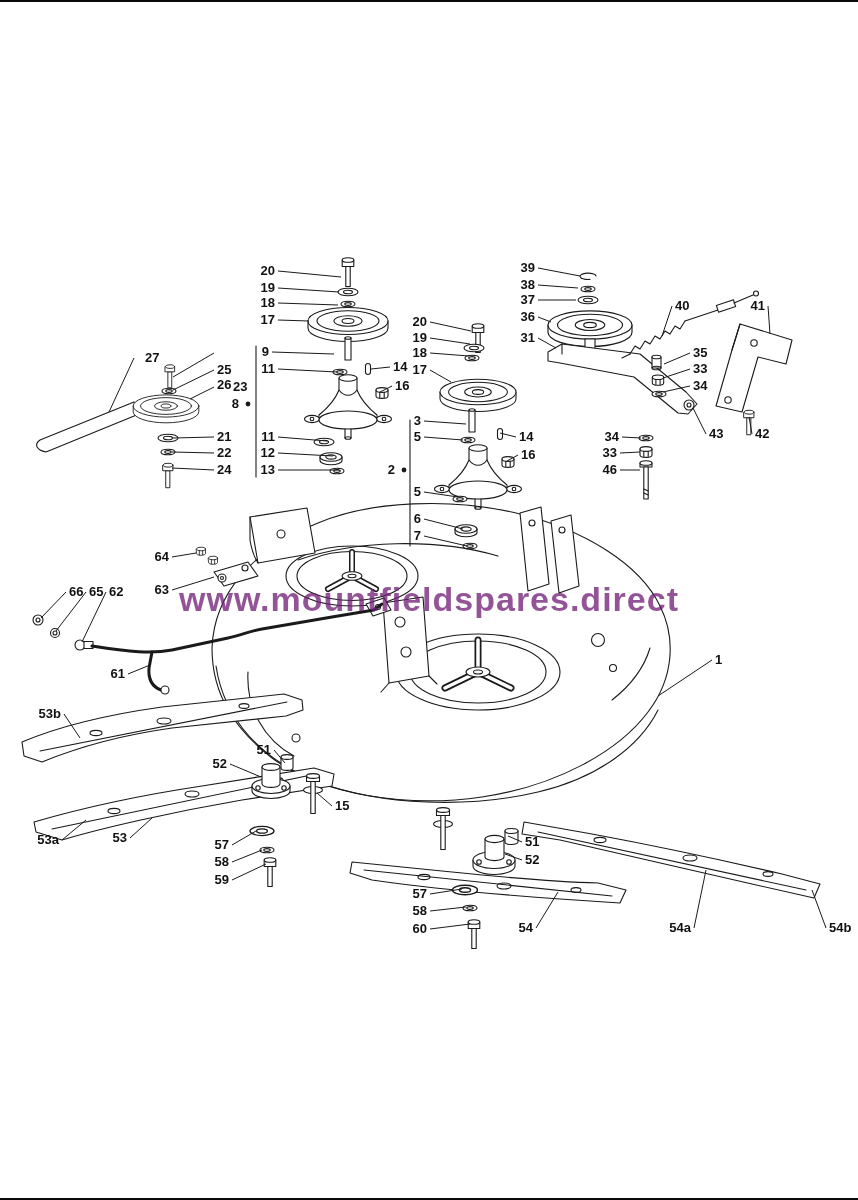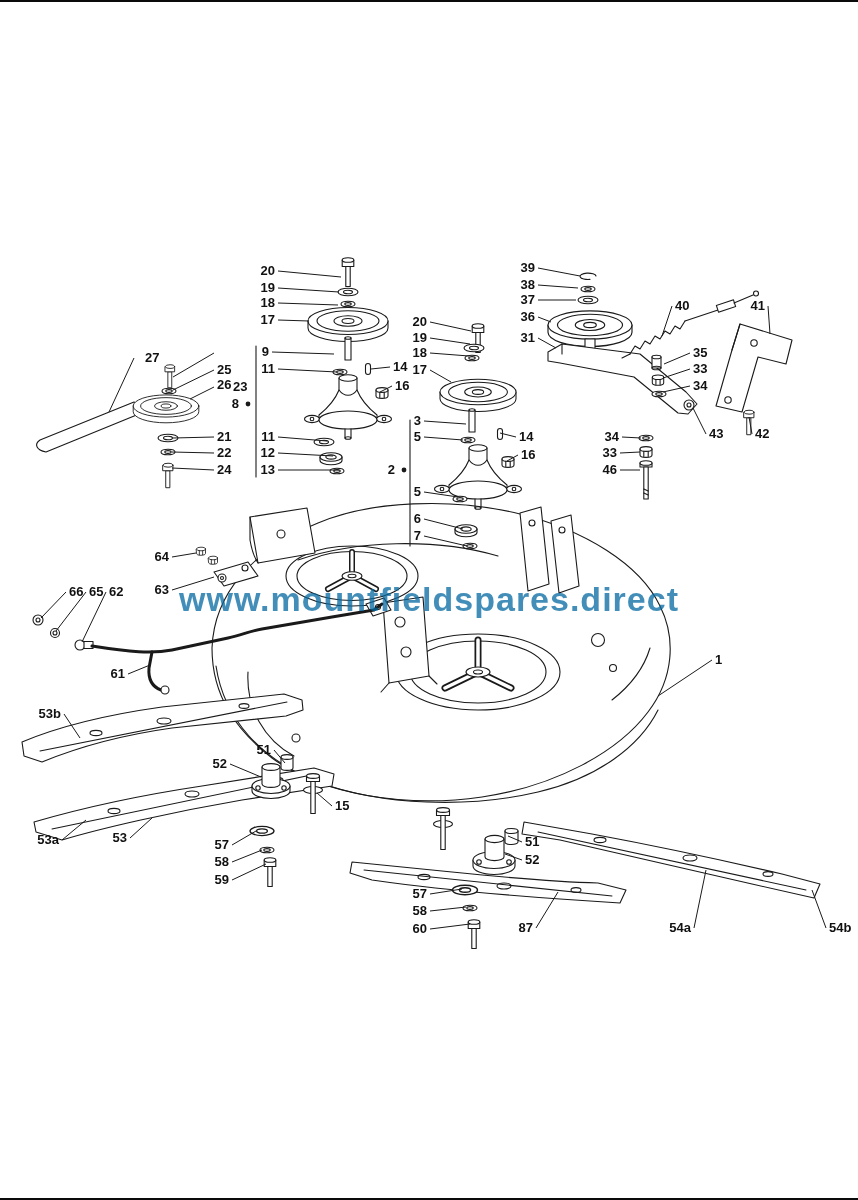--- a/index.html
+++ b/index.html
@@ -331,21 +331,21 @@
         <use xlink:href="#bolt" href="#bolt" transform="translate(270,868)"></use>
       </g>
       <g>
         <use xlink:href="#washerL" href="#washerL" transform="translate(465,890) scale(1.25)"></use>
         <use xlink:href="#washerS" href="#washerS" transform="translate(470,908)"></use>
         <use xlink:href="#bolt" href="#bolt" transform="translate(474,930)"></use>
       </g>
     </g>
   </svg>
 
-  <div class="watermark" style="color: #0369a1;">www.mountfieldspares.direct</div>
+  <div class="watermark" style="color: #701a75;">www.mountfieldspares.direct</div>
 
   <svg id="leader-lines" class="layer" viewBox="0 0 858 1200" xmlns="http://www.w3.org/2000/svg">
       <line x1="278" y1="271" x2="341" y2="277"></line>
       <line x1="278" y1="288" x2="339" y2="292"></line>
       <line x1="278" y1="303" x2="338" y2="305"></line>
       <line x1="278" y1="320" x2="309" y2="321"></line>
       <line x1="272" y1="352" x2="334" y2="354"></line>
       <line x1="278" y1="369" x2="337" y2="372"></line>
       <circle cx="248" cy="404" r="2.4" fill="#1a1a1a"></circle>
       <line x1="390" y1="367" x2="371" y2="369"></line>
@@ -474,17 +474,17 @@
       <span class="callout" style="right: 799px; top: 832px;">53a</span>
       <span class="callout" style="right: 731px; top: 830px;">53</span>
       <span class="callout" style="right: 629px; top: 837px;">57</span>
       <span class="callout" style="right: 629px; top: 854px;">58</span>
       <span class="callout" style="right: 629px; top: 872px;">59</span>
       <span class="callout" style="left: 525px; top: 834px;">51</span>
       <span class="callout" style="left: 525px; top: 852px;">52</span>
       <span class="callout" style="right: 431px; top: 886px;">57</span>
       <span class="callout" style="right: 431px; top: 903px;">58</span>
       <span class="callout" style="right: 431px; top: 921px;">60</span>
-      <span class="callout" style="right: 325px; top: 920px;">87</span>
+      <span class="callout" style="right: 325px; top: 920px;">54</span>
       <span class="callout" style="right: 167px; top: 920px;">54a</span>
       <span class="callout" style="left: 829px; top: 920px;">54b</span>
     </div>
 </div>
 
 </body></html>

